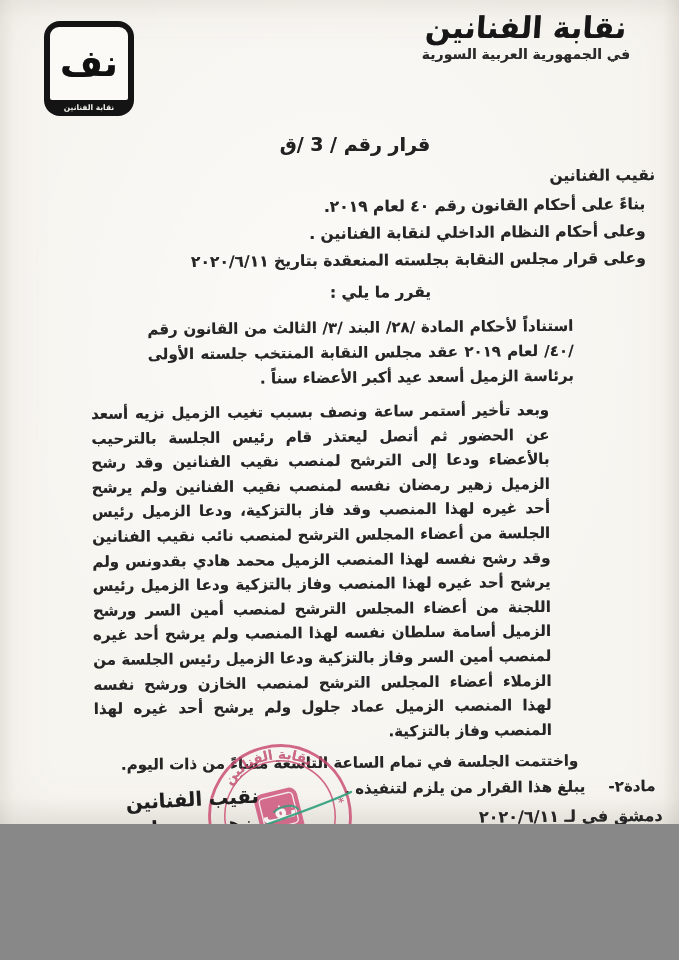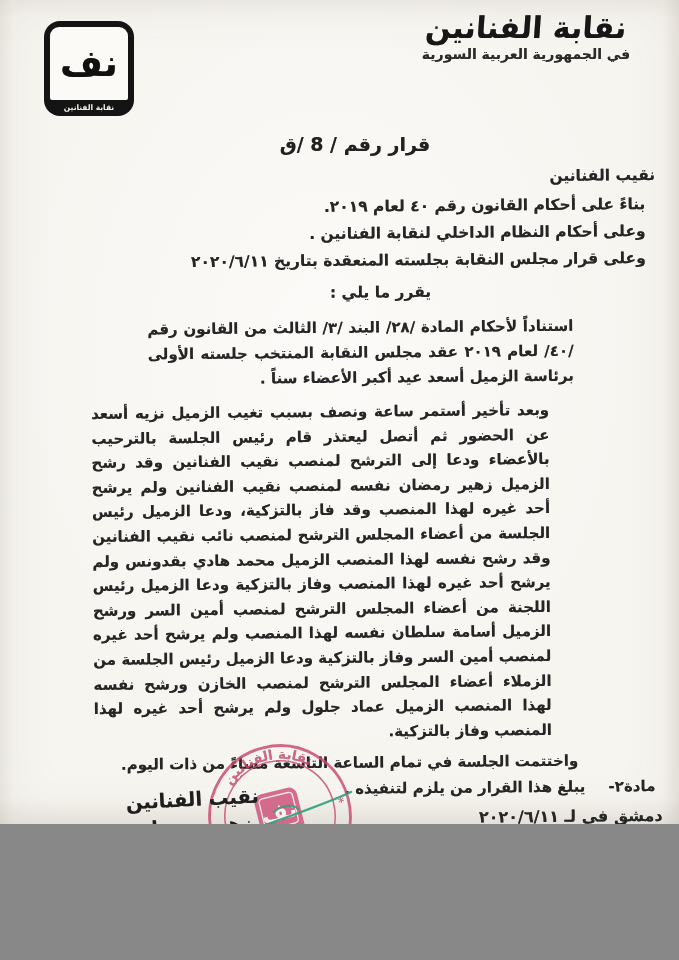--- a/index.html
+++ b/index.html
@@ -77,21 +77,21 @@
   <div class="logo">
     <div class="logo-inner">نف</div>
     <div class="logo-caption">نقابة الفنانين</div>
   </div>
 
   <div class="org-head">
     <div class="org-title">نقابة الفنانين</div>
     <div class="org-subtitle">في الجمهورية العربية السورية</div>
   </div>
 
-  <div class="decision-no">قرار رقم / 8 /ق</div>
+  <div class="decision-no">قرار رقم / 3 /ق</div>
 
   <div class="doc-body">
     <div class="authority">نقيب الفنانين</div>
     <div class="preamble-line">بناءً على أحكام القانون رقم ٤٠ لعام ٢٠١٩.</div>
     <div class="preamble-line">وعلى أحكام النظام الداخلي لنقابة الفنانين .</div>
     <div class="preamble-line">وعلى قرار مجلس النقابة بجلسته المنعقدة بتاريخ ٢٠٢٠/٦/١١</div>
     <div class="decide-line">يقرر ما يلي :</div>
 
     <div class="article">
       <p class="article-text">استناداً لأحكام المادة /٢٨/ البند /٣/ الثالث من القانون رقم /٤٠/ لعام ٢٠١٩ عقد مجلس النقابة المنتخب جلسته الأولى برئاسة الزميل أسعد عيد أكبر الأعضاء سناً .</p>

